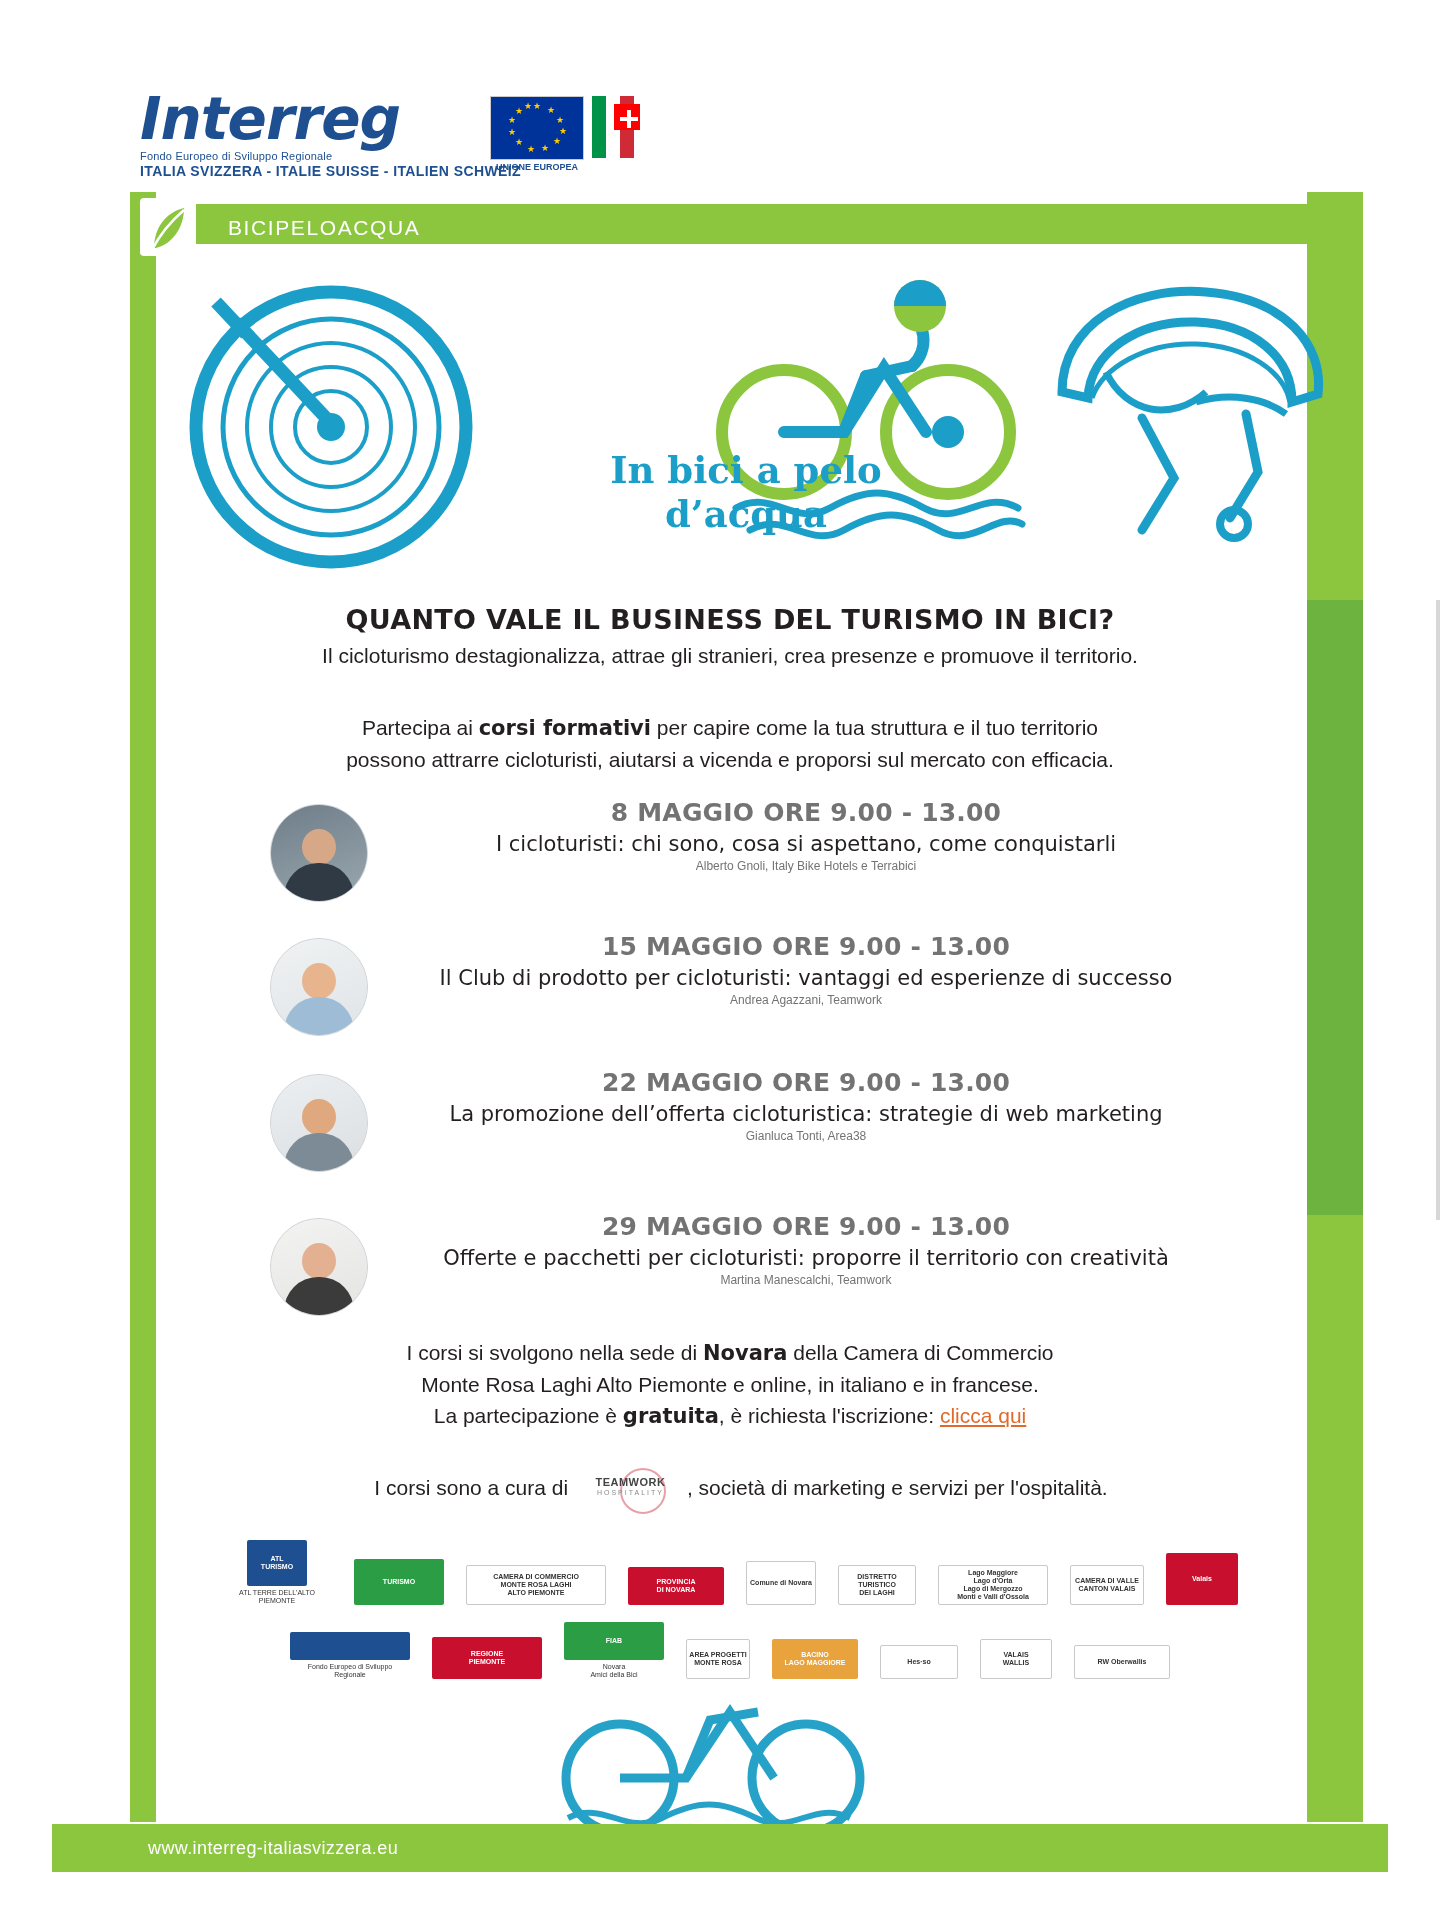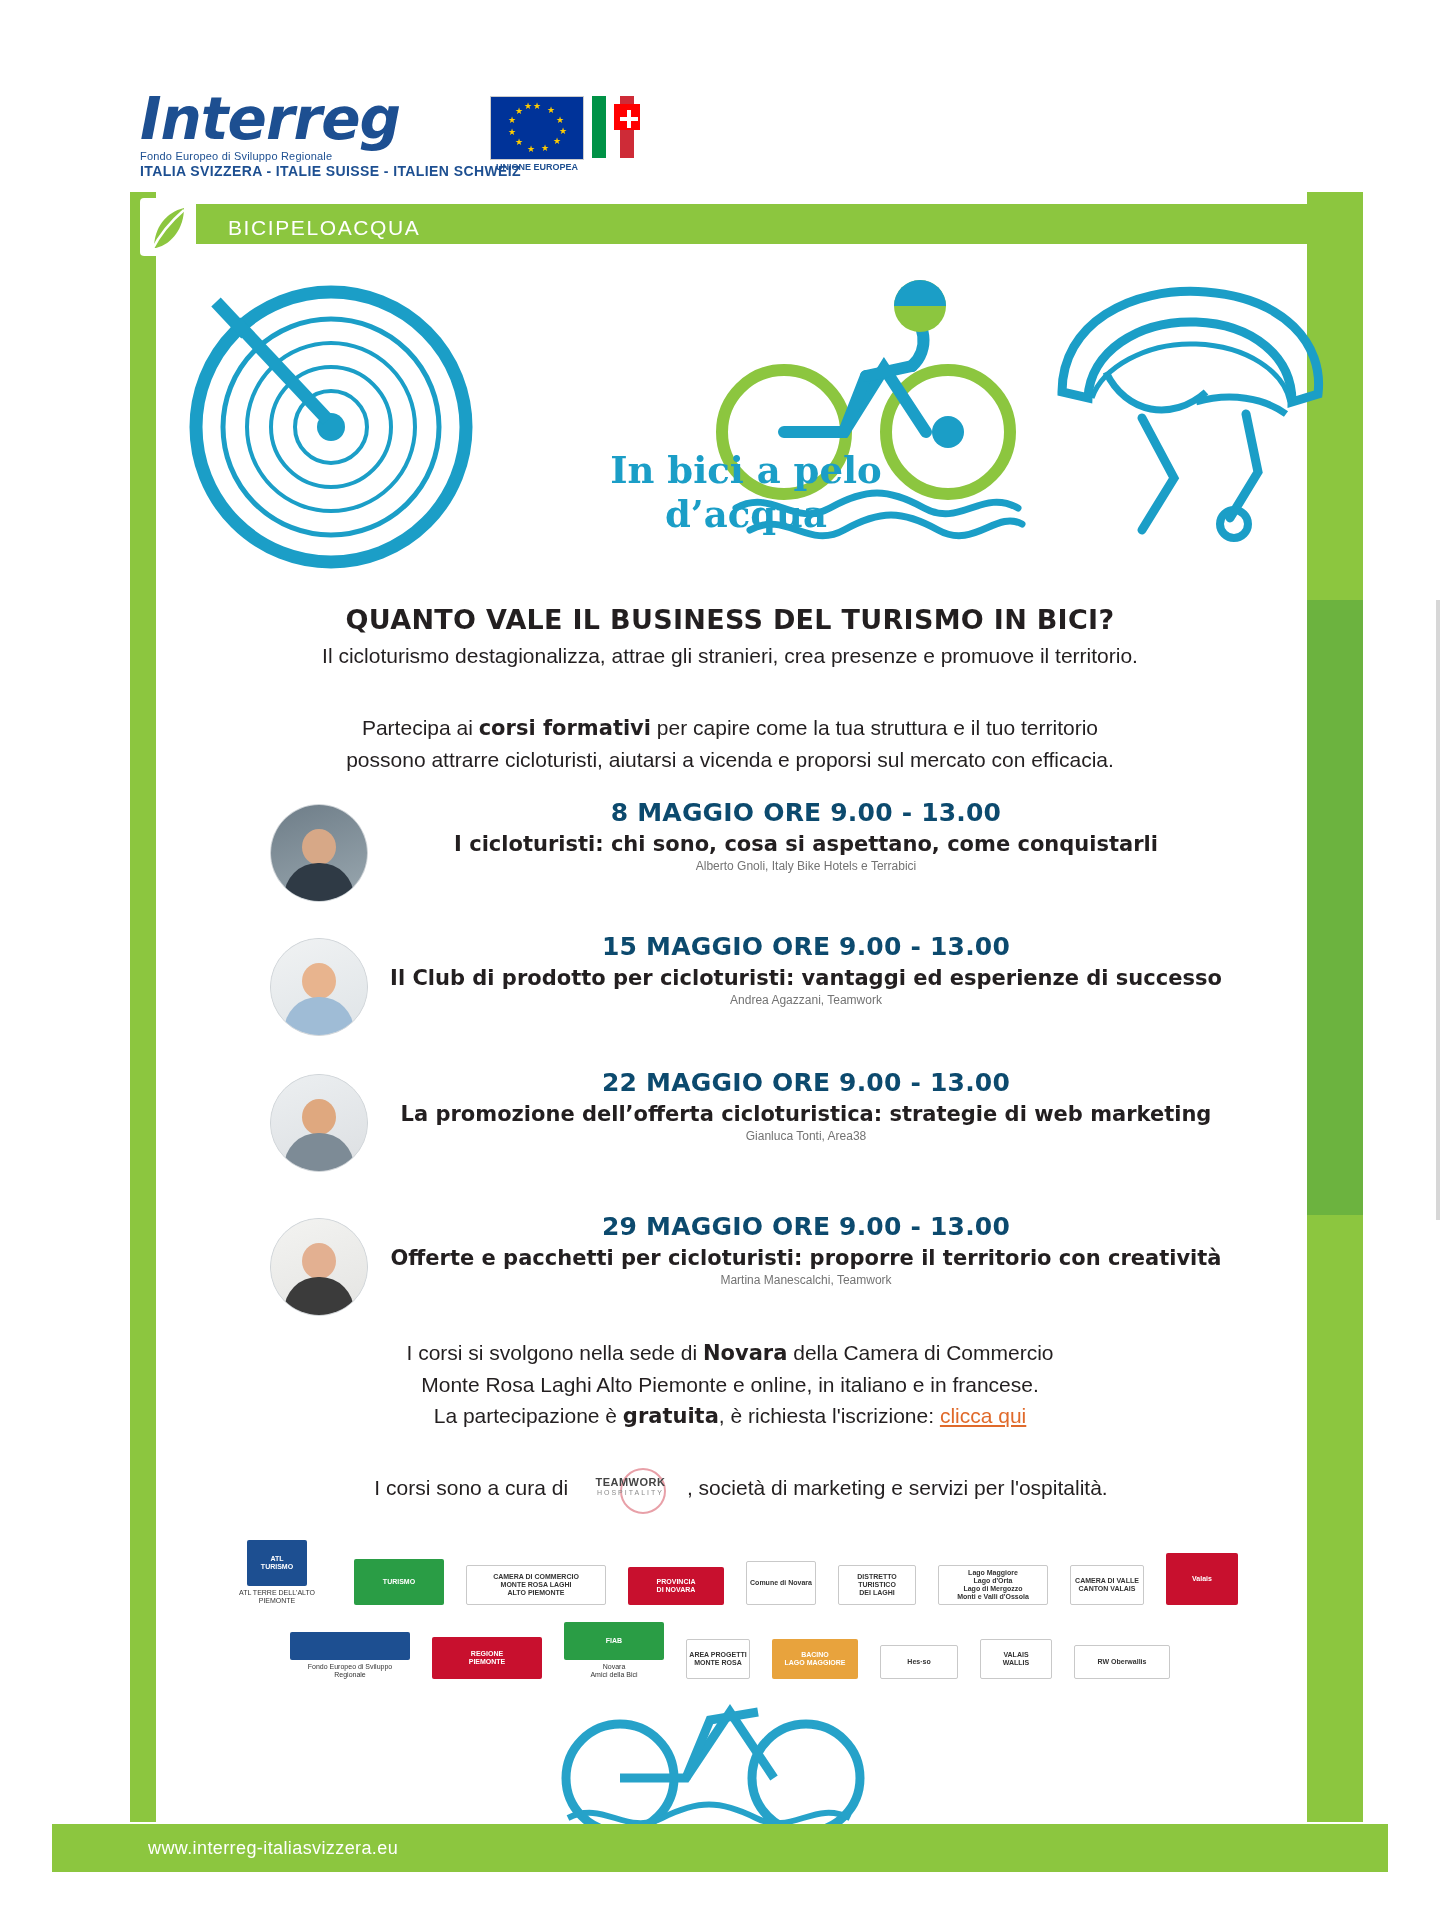--- a/index.html
+++ b/index.html
@@ -109,24 +109,24 @@
     position:absolute;left:50%;top:24px;width:34px;height:36px;margin-left:-17px;
     border-radius:50%;
   }
   .avatar .body{
     position:absolute;left:50%;top:58px;width:70px;height:48px;margin-left:-35px;
     border-radius:34px 34px 0 0;
   }
   .session .text{position:absolute;left:216px;top:0;width:860px;text-align:center;}
   .s-date{
     font-family:"DejaVu Sans", sans-serif;font-weight:bold;font-size:25px;
-    letter-spacing:.2px;color:#0c4a6e;
+    letter-spacing:.2px;color:#737373;
   }
   .s-title{
-    font-family:"DejaVu Sans", sans-serif;font-weight:bold;font-size:21px;
+    font-family:"DejaVu Sans", sans-serif;font-weight:normal;font-size:21px;
     margin-top:5px;color:#231f20;
   }
   .s-speaker{font-size:12px;margin-top:3px;color:#737373;}
 
   
   .closing{
     position:absolute;left:230px;top:1337px;width:1000px;text-align:center;
     font-size:21px;line-height:31px;color:#231f20;
   }
   .closing b{font-family:"DejaVu Sans", sans-serif;font-weight:bold;}

